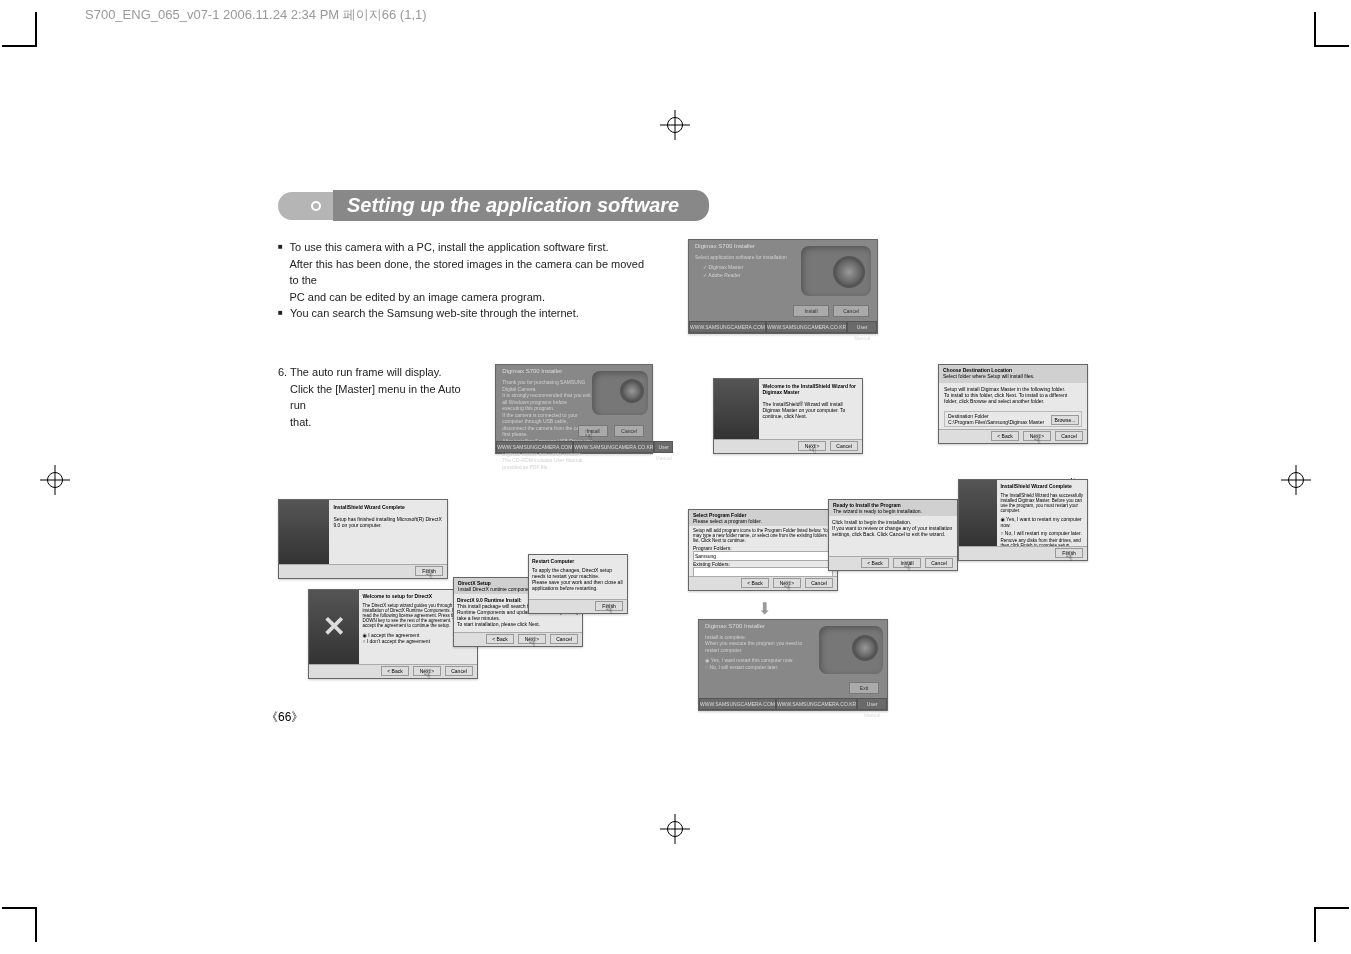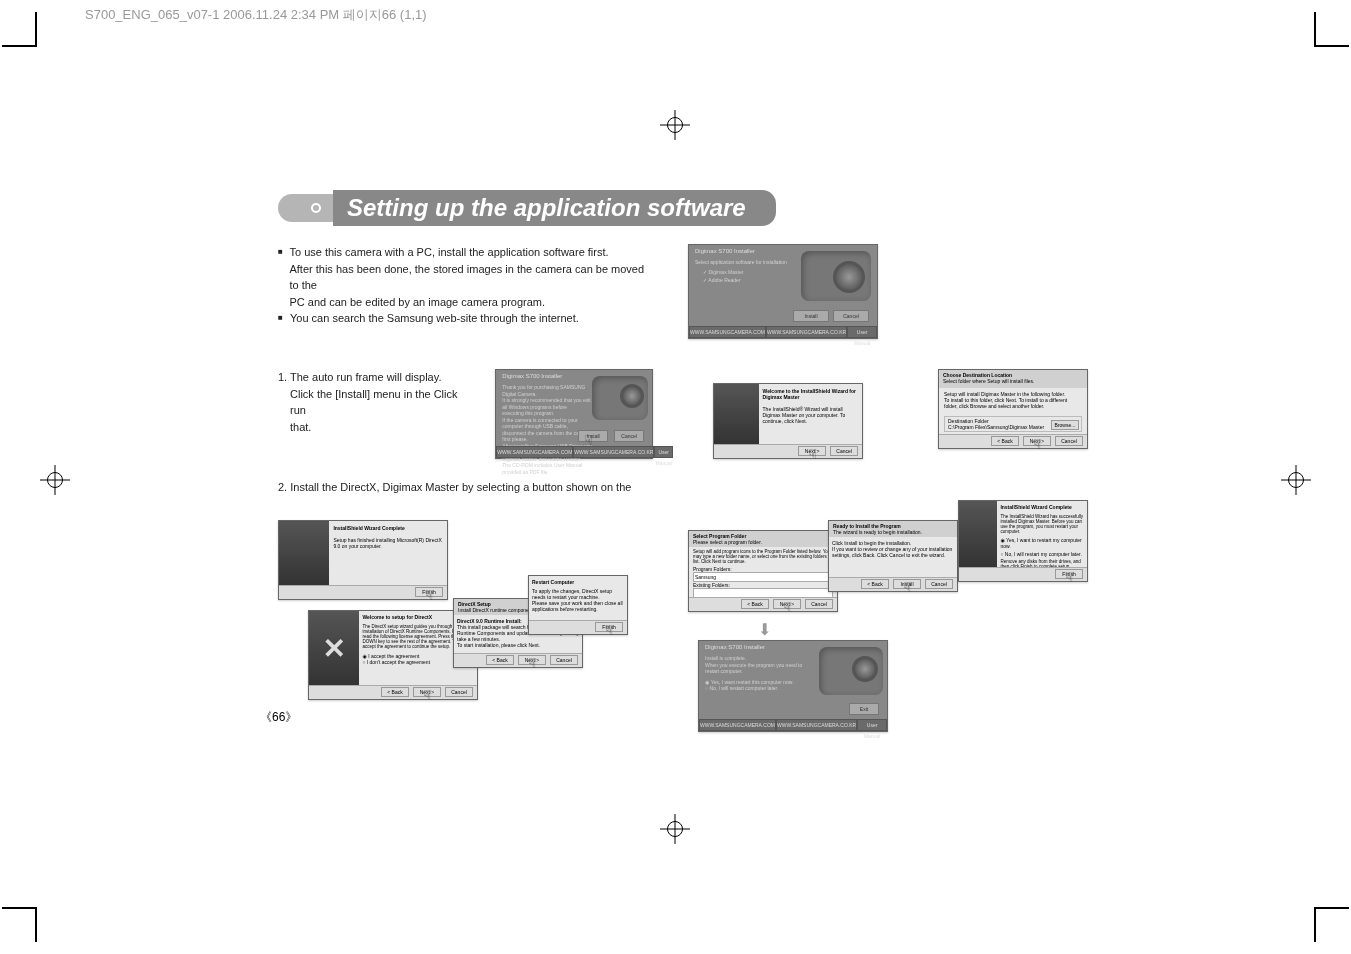--- a/index.html
+++ b/index.html
@@ -59,21 +59,21 @@
       justify-content: flex-end;
       padding-right: 12px;
     }
     .title-dot {
       width: 10px; height: 10px; border-radius: 50%;
       border: 2px solid #fff;
     }
     .title-pill {
       background: #888;
       color: #fff;
-      font-size: 24px;
+      font-size: 20px;
       font-weight: bold;
       font-style: italic;
       padding: 4px 30px 4px 14px;
       border-radius: 0 14px 14px 0;
     }
     .bullet-block { font-size: 11px; color: #222; line-height: 1.5; }
     .bullet-block .row { display: flex; }
     .bullet-block .sq { width: 8px; font-size: 8px; margin-right: 4px; margin-top: 2px; }
     .numbered { font-size: 11px; color: #222; line-height: 1.5; }
     .url-block { text-align: center; font-size: 11px; margin-top: 4px; margin-left: 90px; width: 300px; }
@@ -142,21 +142,21 @@
     .hand-cursor {
       position: absolute;
       width: 14px;
       height: 16px;
       font-size: 14px;
       color: #444;
     }
     .page-num {
       position: absolute;
       bottom: 228px;
-      left: 260px;
+      left: 266px;
       font-size: 12px;
     }
     .arrow-down {
       width: 14px;
       height: 14px;
       font-size: 16px;
       color: #999;
     }
     .wiz-left {
       position: absolute; left: 0; top: 0; bottom: 14px; width: 30%;
@@ -234,22 +234,22 @@
       <div class="footer-bar">
         <div class="footer-cell">WWW.SAMSUNGCAMERA.COM</div>
         <div class="footer-cell">WWW.SAMSUNGCAMERA.CO.KR</div>
         <div class="footer-cell">User Manual</div>
       </div>
     </div>
   </div>
 
   <div style="display:flex; margin-top:30px; gap:20px;">
     <div class="numbered" style="width:200px;">
-      <div>1. The auto run frame will display.</div>
-      <div style="padding-left:12px;">Click the [Install] menu in the Click run</div>
+      <div>6. The auto run frame will display.</div>
+      <div style="padding-left:12px;">Click the [Master] menu in the Auto run</div>
       <div style="padding-left:12px;">that.</div>
     </div>
 
     <div class="screenshot" style="width:160px; height:90px;">
       <div class="ss-title">Digimax S700 Installer</div>
       <div class="ss-sub" style="top:14px; left:6px; width:90px;">
         <div>Thank you for purchasing SAMSUNG Digital Camera.</div>
         <div>It is strongly recommended that you exit all Windows programs before</div>
         <div>executing this program.</div>
         <div>If the camera is connected to your computer through USB cable,</div>
@@ -303,21 +303,20 @@
           <div class="ss-btn-small" style="right:36px; bottom:2px;">Next &gt;</div>
           <div class="ss-btn-small" style="right:4px; bottom:2px;">Cancel</div>
         </div>
         <div class="hand-cursor" style="right:40px; bottom:-4px;">☟</div>
       </div>
     </div>
   </div>
 
   <div style="margin-top:20px;">
     <div class="numbered">
-      <div>2. Install the DirectX, Digimax Master by selecting a button shown on the</div>
       <div style="padding-left:12px;text-align:right;">monitor.</div>
     </div>
   </div>
 
   <div style="display:flex; margin-top:8px; gap:30px;">
 
     <div style="position:relative; width:350px; height:220px;">
       <div class="screenshot" style="position:absolute; left:0; top:0; width:170px; height:80px; background:#e0e0e0;">
         <div class="wiz-left"></div>
         <div class="wiz-right">

